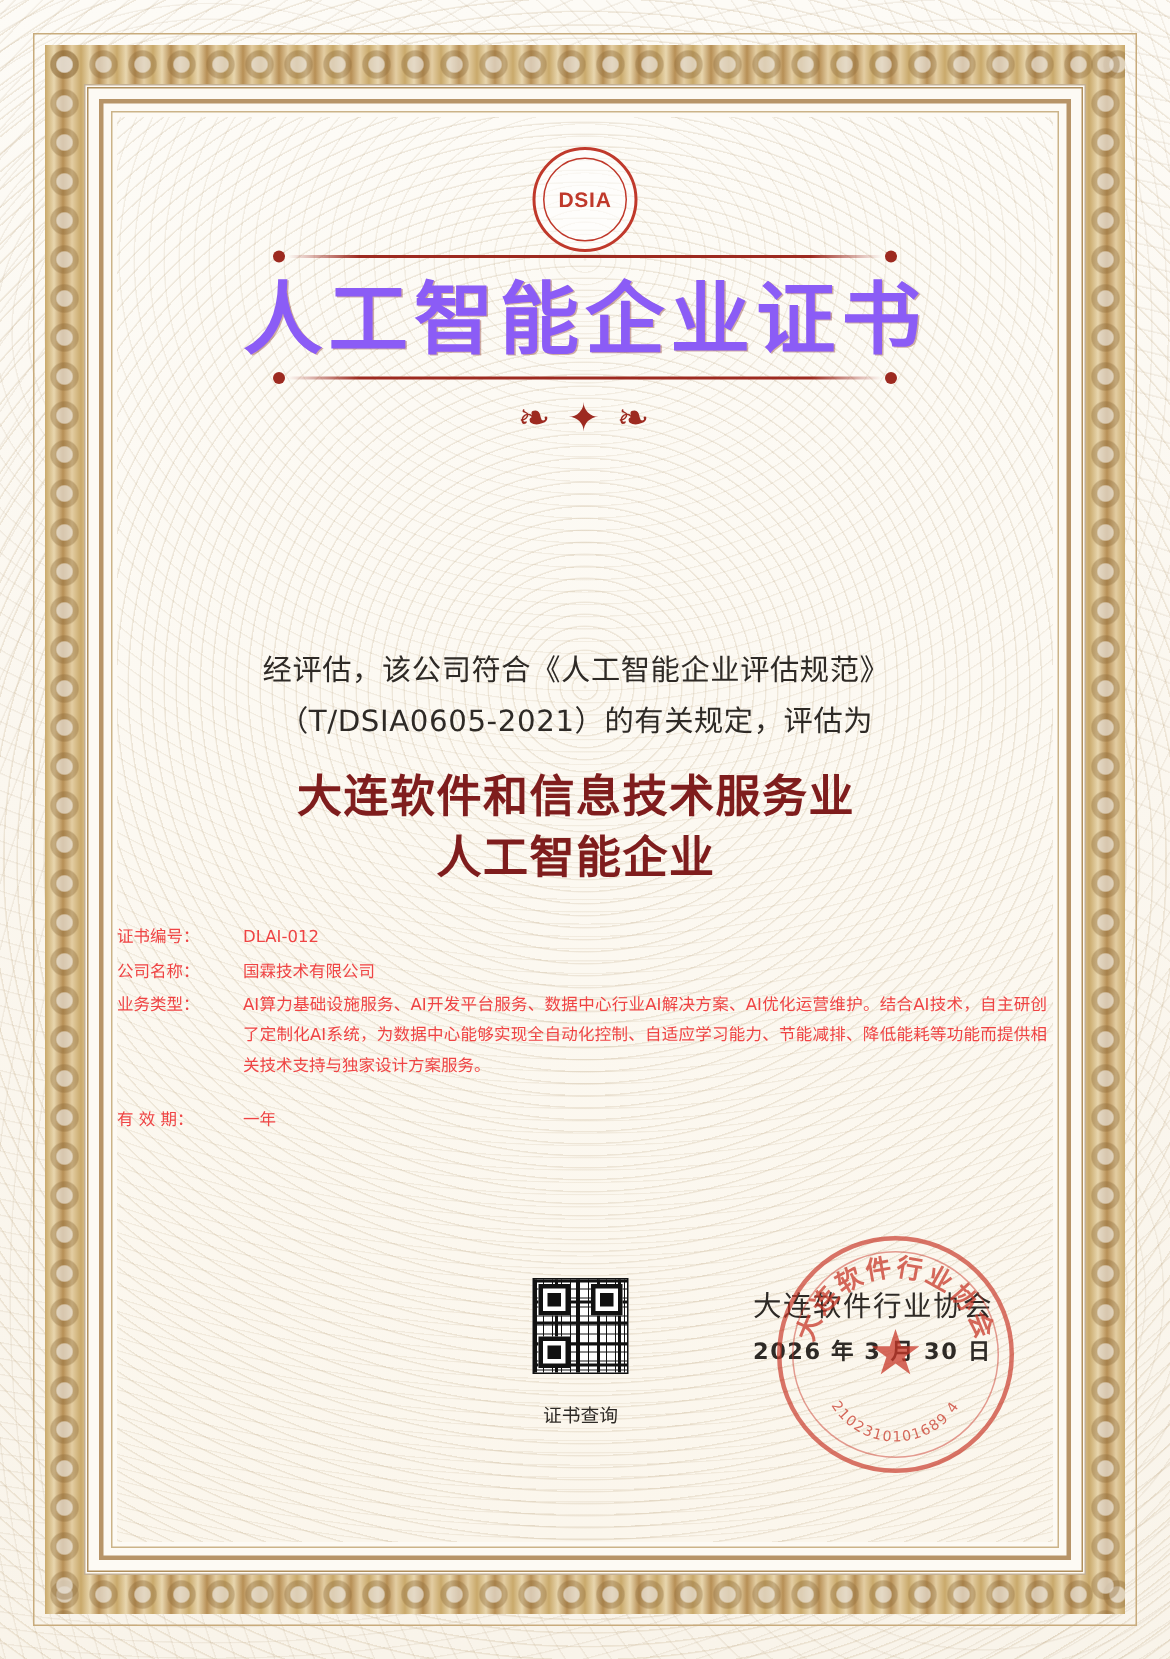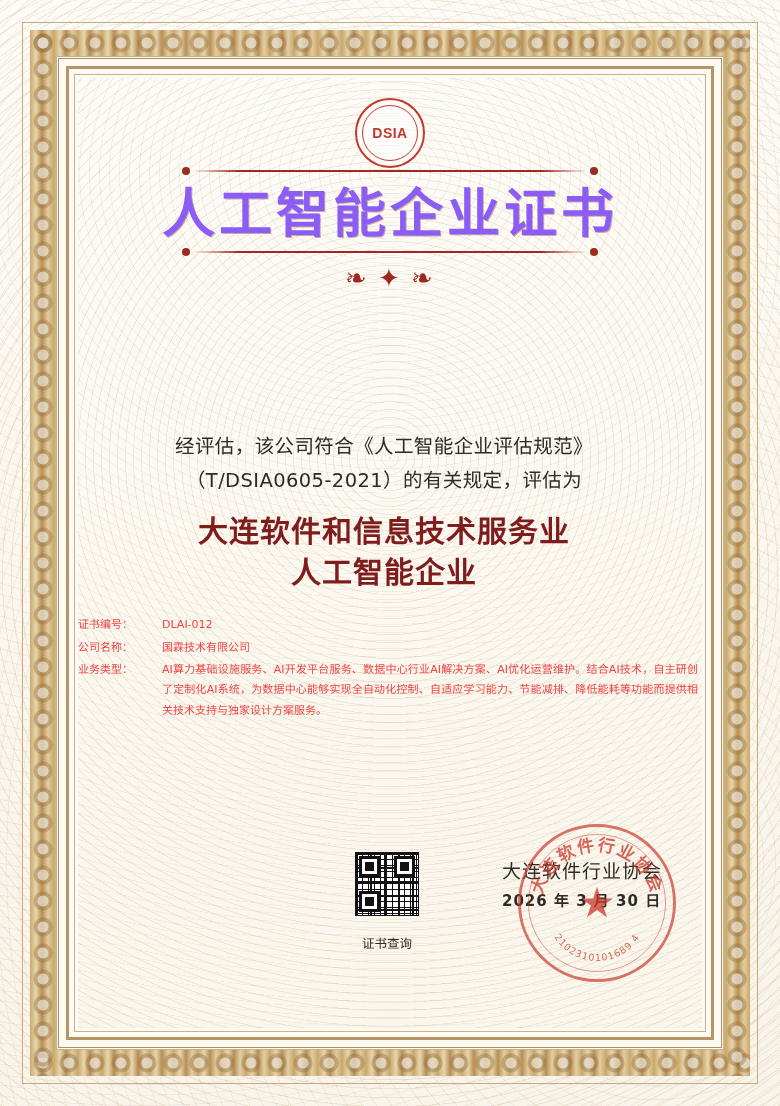--- a/index.html
+++ b/index.html
@@ -423,20 +423,24 @@
         <span class="field-value">DLAI-012</span>
       </div>
       <div class="field-row">
         <span class="field-label">公司名称：</span>
         <span class="field-value">国霖技术有限公司</span>
       </div>
       <div class="field-row">
         <span class="field-label">业务类型：</span>
         <span class="field-value">AI算力基础设施服务、AI开发平台服务、数据中心行业AI解决方案、AI优化运营维护。结合AI技术，自主研创了定制化AI系统，为数据中心能够实现全自动化控制、自适应学习能力、节能减排、降低能耗等功能而提供相关技术支持与独家设计方案服务。</span>
       </div>
+      <div class="field-row validity">
+        <span class="field-label">有 效 期：</span>
+        <span class="field-value">一年</span>
+      </div>
     </div>
   </div>
 
   <div class="footer">
     <div class="qr-wrap">
       <div class="qr">
         <span class="finder f-tl"></span>
         <span class="finder f-tr"></span>
         <span class="finder f-bl"></span>
       </div>

